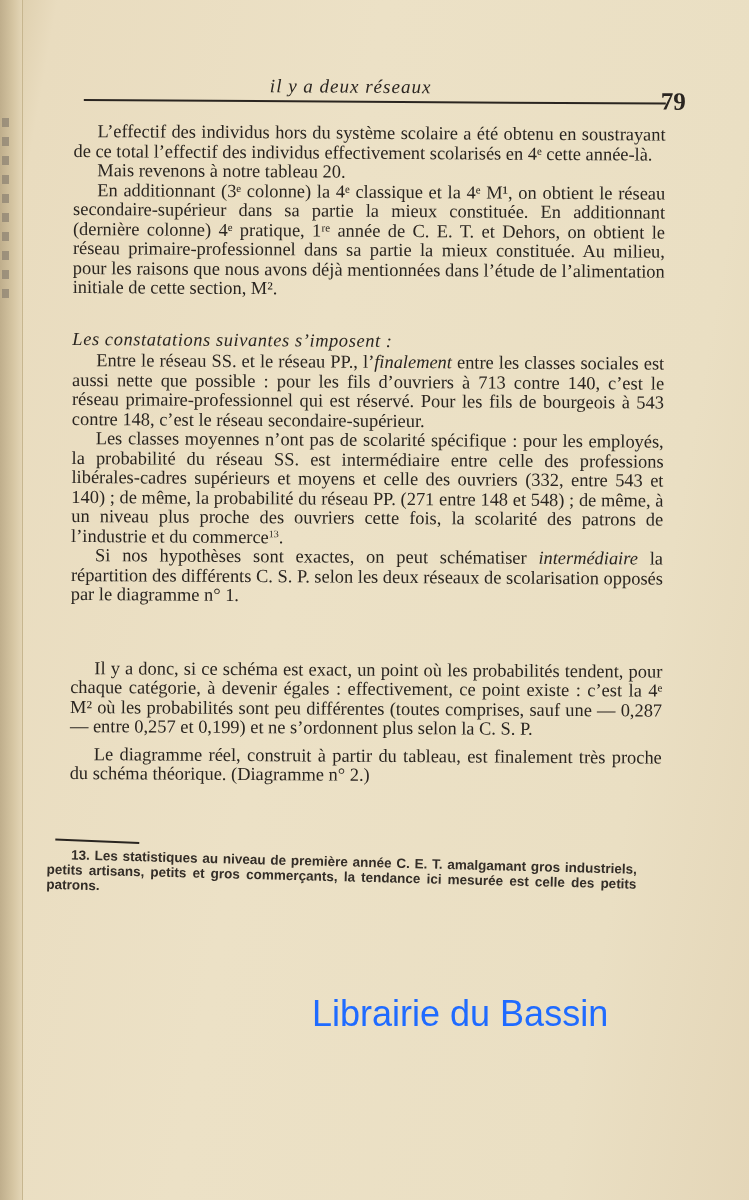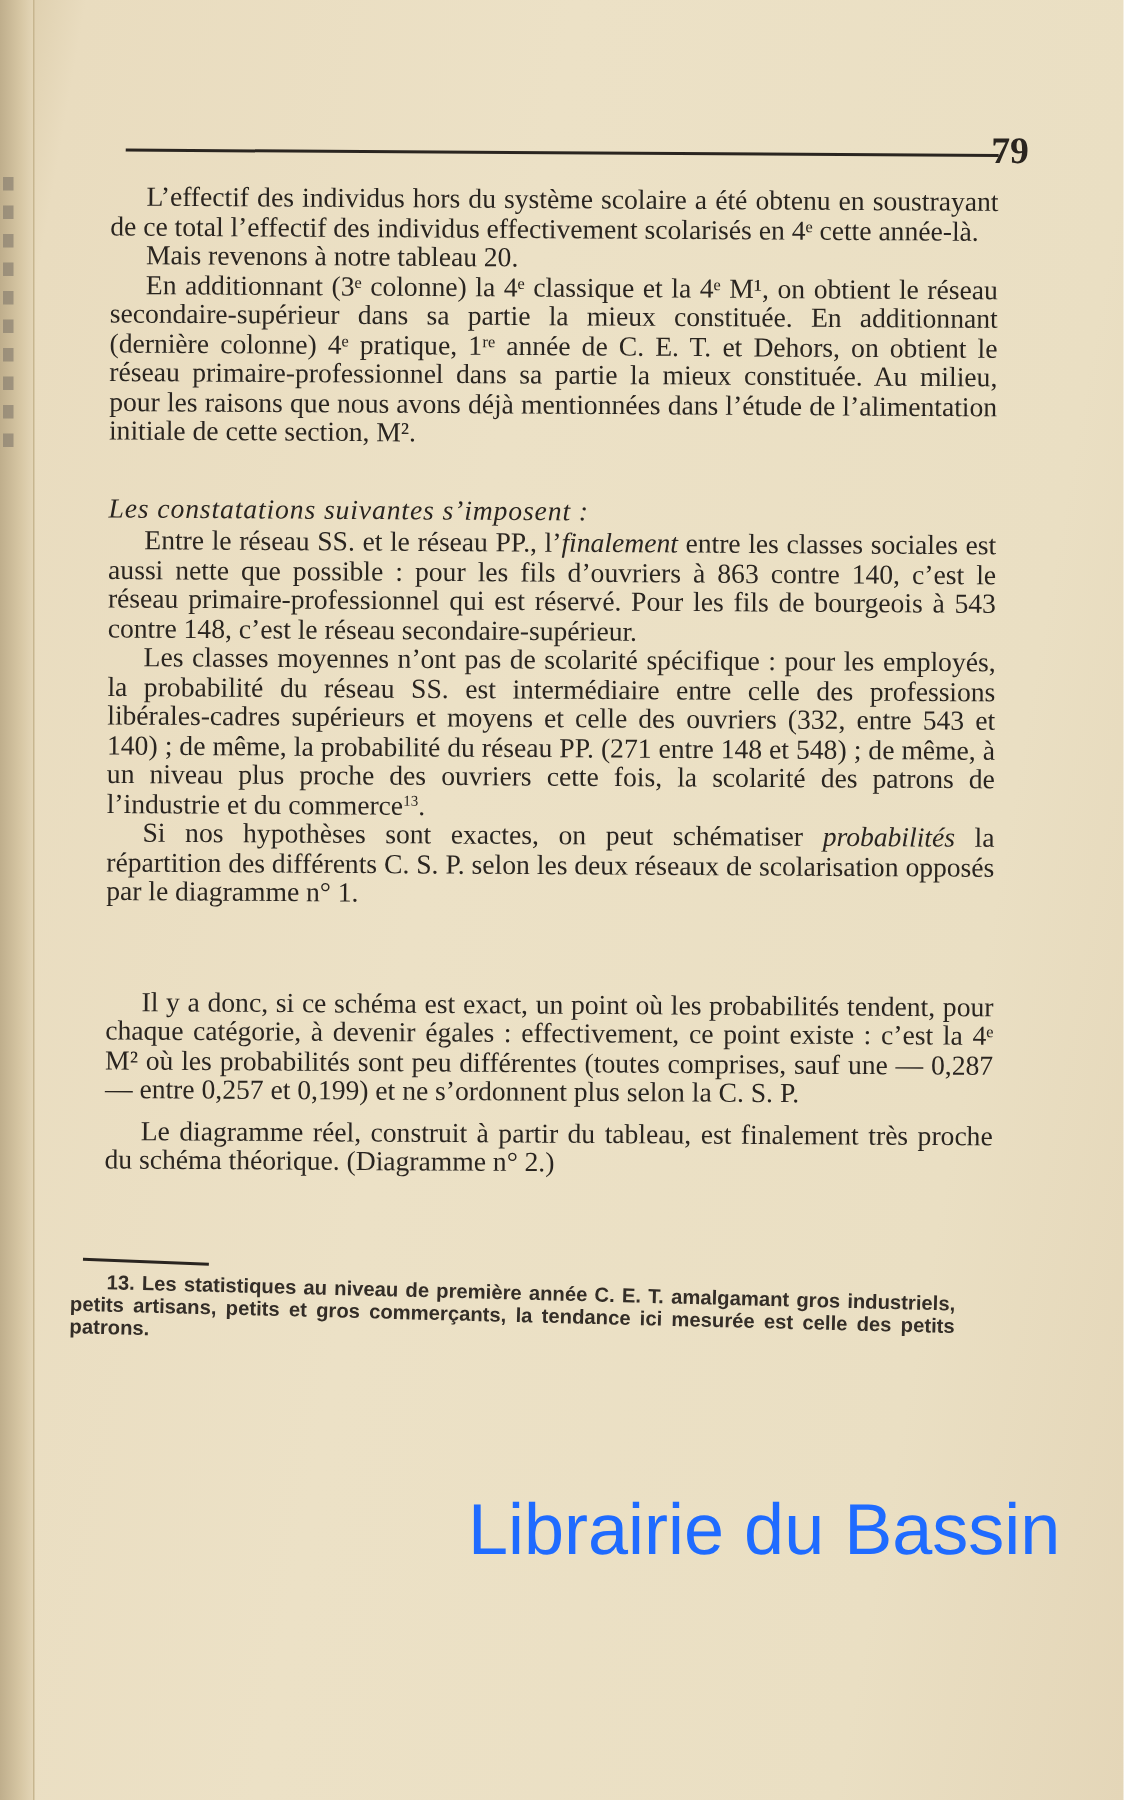--- a/index.html
+++ b/index.html
@@ -42,21 +42,21 @@
   sup { font-size:10px; vertical-align:6px; line-height:0; }
   .footnote-rule { width:84px; height:1.5px; background:#2a2520; margin:56px 0 6px -14px; transform:rotate(2deg); }
   .footnote {
     font-family: "Liberation Sans", "DejaVu Sans", sans-serif;
     font-size:13.5px; line-height:15px; text-align:justify; transform:rotate(1.1deg); transform-origin:top left;
     margin-left:-22px; width:590px; font-weight:bold; color:#332d27;
   }
   .footnote p { margin:0; text-indent:24px; }
   .watermark {
     position:absolute; left:312px; top:993px;
-    font-family: "Liberation Sans", "DejaVu Sans", sans-serif; font-size:48px; color:#1f6bff; white-space:nowrap;
+    font-family: "Liberation Sans", "DejaVu Sans", sans-serif; font-size:36px; color:#1f6bff; white-space:nowrap;
   }
 </style>
 </head>
 <body>
 
 <div class="gutter">
   <div class="gutter-marks">
     <span></span>
       <span></span>
       <span></span>
@@ -65,34 +65,35 @@
       <span></span>
       <span></span>
       <span></span>
       <span></span>
       <span></span>
   </div>
 </div>
 
 <div class="page">
   <div class="running-head">
+    <span class="running-title">il y a deux réseaux</span>
     <span class="page-number">79</span>
     <div class="head-rule"></div>
   </div>
 
   <div class="body-text">
     <p>L’effectif des individus hors du système scolaire a été obtenu en soustrayant de ce total l’effectif des individus effectivement scolarisés en 4ᵉ cette année-là.</p>
     <p>Mais revenons à notre tableau 20.</p>
     <p>En additionnant (3ᵉ colonne) la 4ᵉ classique et la 4ᵉ M¹, on obtient le réseau secondaire-supérieur dans sa partie la mieux constituée. En additionnant (dernière colonne) 4ᵉ pratique, 1ʳᵉ année de C. E. T. et Dehors, on obtient le réseau primaire-professionnel dans sa partie la mieux constituée. Au milieu, pour les raisons que nous avons déjà mentionnées dans l’étude de l’alimentation initiale de cette section, M².</p>
 
     <div class="subhead">Les constatations suivantes s’imposent :</div>
 
-    <p><span>Entre le réseau SS. et le réseau PP., l’</span><i>finalement</i><span> entre les classes sociales est aussi nette que possible : pour les fils d’ouvriers à 863 contre 140, c’est le réseau primaire-professionnel qui est réservé. Pour les fils de bourgeois à 543 contre 148, c’est le réseau secondaire-supérieur.</span></p>
+    <p><span>Entre le réseau SS. et le réseau PP., l’</span><i>finalement</i><span> entre les classes sociales est aussi nette que possible : pour les fils d’ouvriers à 713 contre 140, c’est le réseau primaire-professionnel qui est réservé. Pour les fils de bourgeois à 543 contre 148, c’est le réseau secondaire-supérieur.</span></p>
     <p><span>Les classes moyennes n’ont pas de scolarité spécifique : pour les employés, la probabilité du réseau SS. est intermédiaire entre celle des professions libérales-cadres supérieurs et moyens et celle des ouvriers (332, entre 543 et 140) ; de même, la probabilité du réseau PP. (271 entre 148 et 548) ; de même, à un niveau plus proche des ouvriers cette fois, la scolarité des patrons de l’industrie et du commerce</span><sup>13</sup><span>.</span></p>
-    <p><span>Si nos hypothèses sont exactes, on peut schématiser </span><i>probabilités</i><span> la répartition des différents C. S. P. selon les deux réseaux de scolarisation opposés par le diagramme n° 1.</span></p>
+    <p><span>Si nos hypothèses sont exactes, on peut schématiser </span><i>intermédiaire</i><span> la répartition des différents C. S. P. selon les deux réseaux de scolarisation opposés par le diagramme n° 1.</span></p>
 
     <div class="gap"></div>
 
     <p>Il y a donc, si ce schéma est exact, un point où les probabilités tendent, pour chaque catégorie, à devenir égales : effectivement, ce point existe : c’est la 4ᵉ M² où les probabilités sont peu différentes (toutes comprises, sauf une — 0,287 — entre 0,257 et 0,199) et ne s’ordonnent plus selon la C. S. P.</p>
     <div class="gap2"></div>
     <p>Le diagramme réel, construit à partir du tableau, est finalement très proche du schéma théorique. (Diagramme n° 2.)</p>
   </div>
 
   <div class="footnote-rule"></div>
   <div class="footnote">

